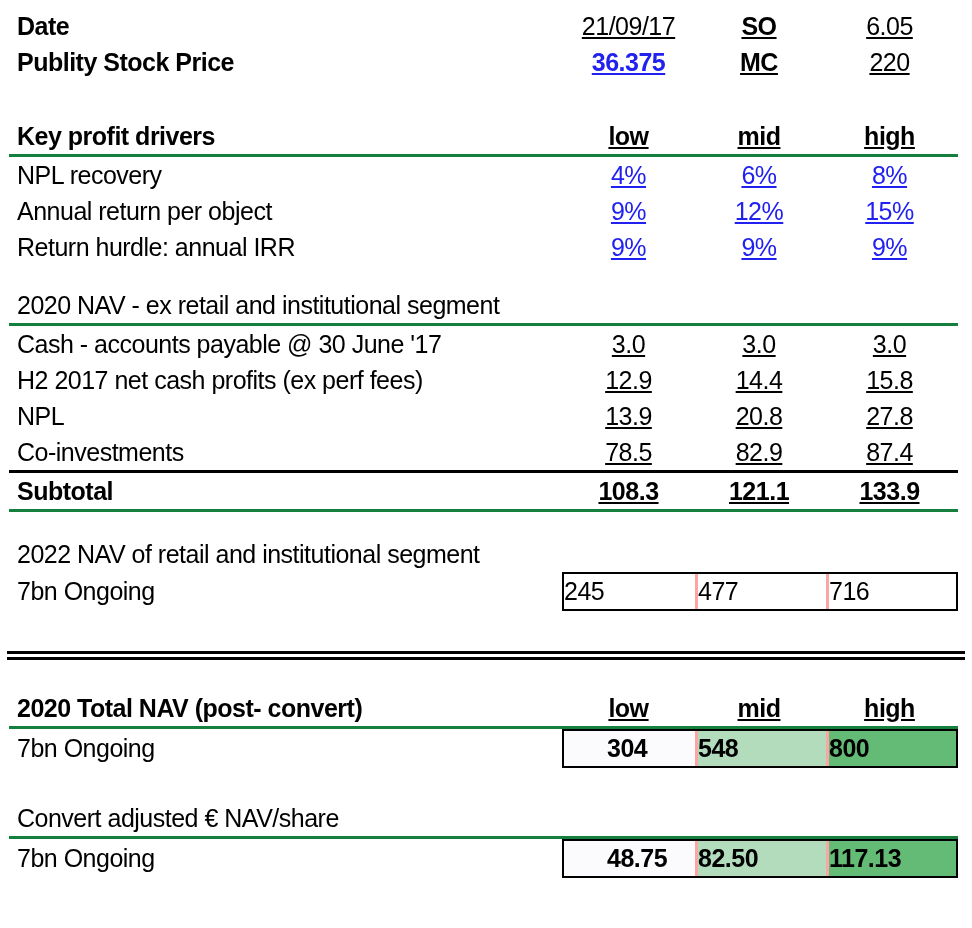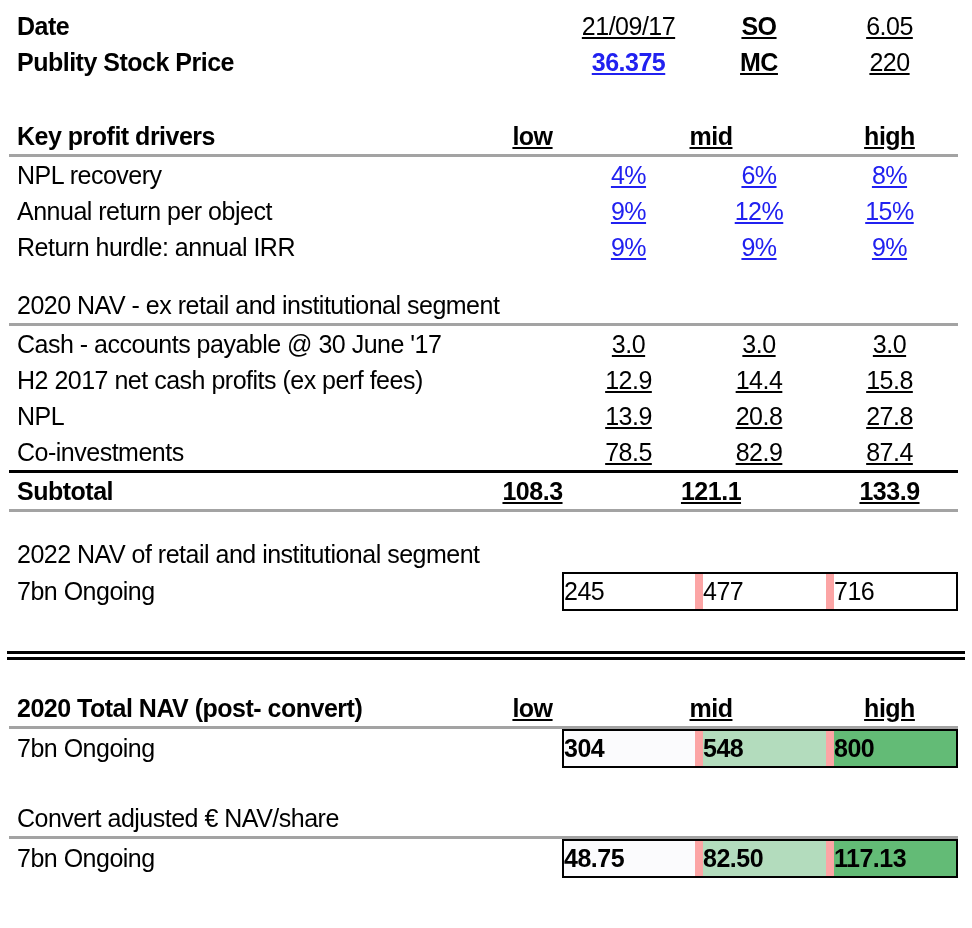--- a/index.html
+++ b/index.html
@@ -25,21 +25,21 @@
     align-items: center;
     height: 36px;
     margin-left: 9px;
     margin-right: 14px;
   }
   .label { padding-left: 8px; white-space: nowrap; }
   .num { text-align: center; padding-right: 6px; white-space: nowrap; text-decoration: underline; }
   .b { font-weight: bold; }
   .blue { color: #2121f0; }
 
-  .rule-b { border-bottom: 3px solid #a3a3a3; gap: 48px; }
+  .rule-b { border-bottom: 3px solid #15803d; }
   .rule-t { border-top: 3px solid #000; }
 
   .fullhead {
     height: 36px;
     line-height: 36px;
     margin-left: 9px;
     margin-right: 14px;
     padding-left: 8px;
     font-weight: normal;
     white-space: nowrap;
@@ -61,23 +61,23 @@
     width: 396px;
   }
   .cells .cell {
     box-sizing: border-box;
     height: 35px;
     line-height: 35px;
     padding-right: 6px;
     white-space: nowrap;
     background: #ffffff;
   }
-  .cells .cell + .cell { border-left: 8px solid #fca5a5; }
-
-  .bg-low  { background: #fbfbfd !important; }
+  .cells .cell + .cell { border-left: 3px solid #fca5a5; }
+
+  .bg-low  { background: #fbfbfd !important; padding-left: 43px; }
   .bg-mid  { background: #b3dcbd !important; }
   .bg-high { background: #63bb76 !important; }
 
   
   .dline {
     height: 3px;
     border-top: 3px solid #000;
     border-bottom: 3px solid #000;
     margin: 0 7px;
   }

